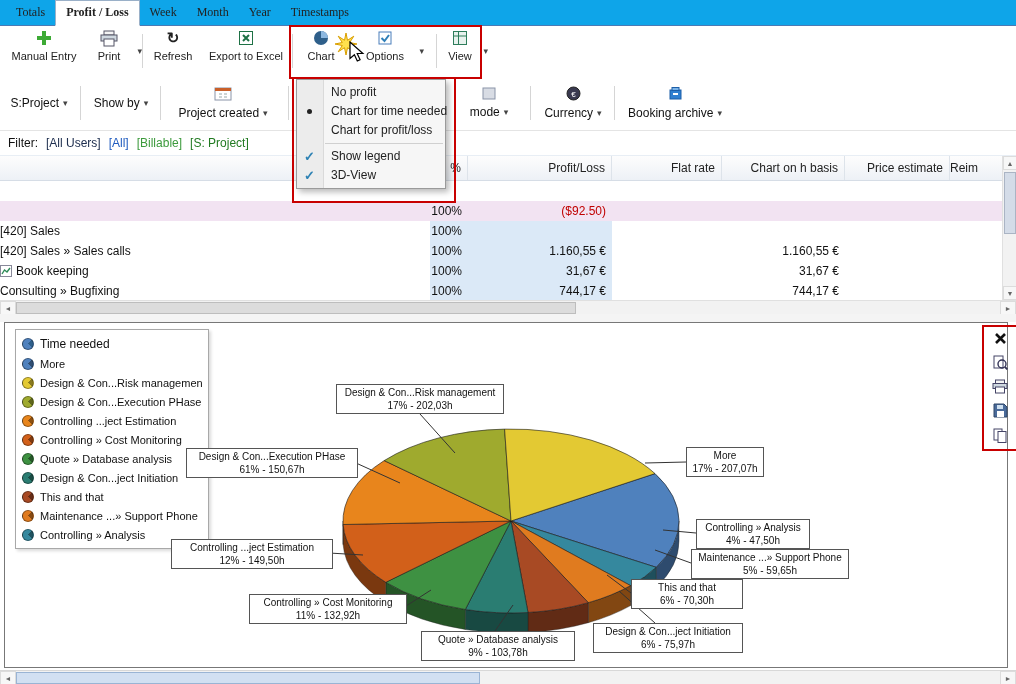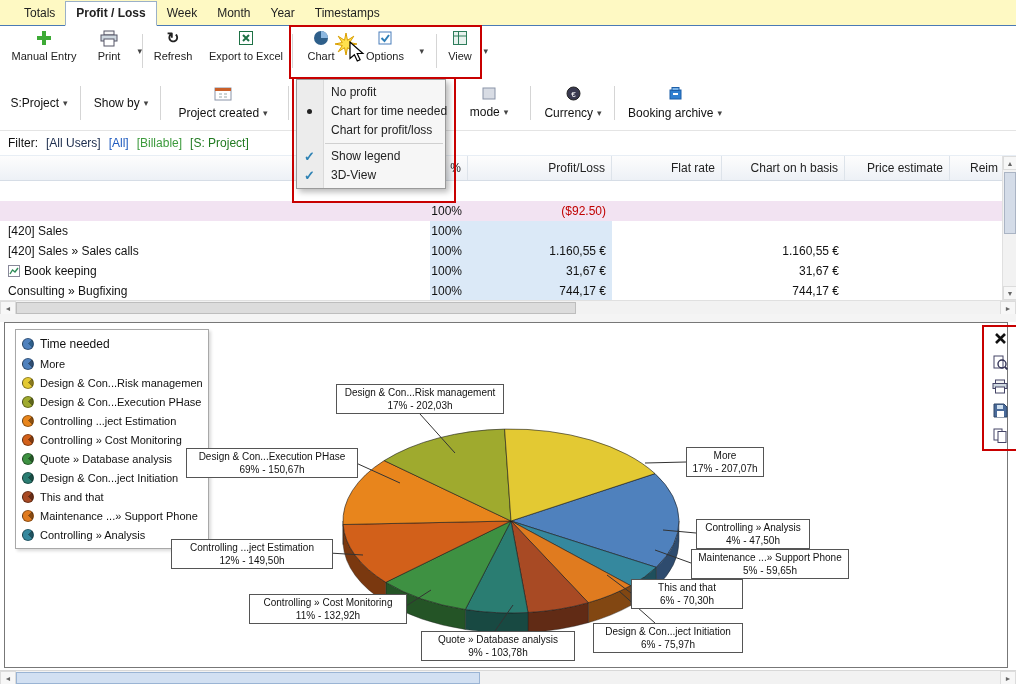--- a/index.html
+++ b/index.html
@@ -1,19 +1,19 @@
 <!DOCTYPE html>
 <html><head>
 <meta charset="utf-8">
 <style>
   html,body{margin:0;padding:0;background:#fff;}
   .app{position:relative;width:1016px;height:684px;font-family:"Liberation Sans",sans-serif;font-size:12px;color:#111;background:#fff;overflow:hidden;}
 
   
-  .tabbar{position:absolute;left:0;top:0;width:1016px;height:26px;background:#fef9c3;border-bottom:1px solid #4a7ab5;display:flex;align-items:flex-end;padding-left:14px;box-sizing:border-box;}
+  .tabbar{position:absolute;left:0;top:0;width:1016px;height:26px;background:#0ea5e9;border-bottom:1px solid #4a7ab5;display:flex;align-items:flex-end;padding-left:6px;box-sizing:border-box;font-family:Liberation Serif, serif;}
   .tab{padding:4px 10px 5px 10px;cursor:default;color:#222;}
   .tab.active{background:#fff;border:1px solid #9ab0c8;border-bottom:1px solid #fff;margin-bottom:-1px;font-weight:bold;}
 
   
   .toolbar1{position:absolute;left:0;top:26px;width:1016px;height:50px;background:#fff;border-bottom:1px solid #dce6f0;}
   .tbtn{position:absolute;top:2px;height:46px;display:flex;flex-direction:column;align-items:center;justify-content:flex-start;gap:2px;cursor:default;}
   .ticon{height:20px;display:flex;align-items:center;justify-content:center;}
   .tlabel{font-size:11px;color:#222;white-space:nowrap;}
   .tsep{position:absolute;top:8px;width:1px;height:34px;background:#d5d5d5;}
   .darr{font-size:9px;color:#444;}
@@ -32,21 +32,21 @@
   .f-all{color:#1f5bbf;}
   .f-billable{color:#3c9a3c;}
   .f-project{color:#217a21;}
 
   
   .thead{position:absolute;left:0;top:156px;width:1002px;height:24px;background:linear-gradient(#fdfdfd,#edf1f6);border-bottom:1px solid #d6dde6;}
   .hc{position:absolute;top:0;height:24px;line-height:24px;box-sizing:border-box;border-right:1px solid #dde3ea;color:#222;white-space:nowrap;overflow:hidden;}
   .tbody{position:absolute;left:0;top:180px;width:1002px;height:120px;margin-top:21px;}
   .trow{position:relative;height:20px;}
   .tc{position:absolute;top:0;height:20px;line-height:20px;box-sizing:border-box;white-space:nowrap;overflow:hidden;}
-  .c-name{left:0;width:430px;padding-left:8px;}
+  .c-name{left:0;width:430px;}
   .c-pct{left:430px;width:38px;text-align:right;padding-right:6px;}
   .c-pl{left:468px;width:144px;text-align:right;padding-right:6px;}
   .c-flat{left:612px;width:110px;text-align:right;padding-right:6px;}
   .c-ph{left:722px;width:123px;text-align:right;padding-right:6px;}
   .c-pe{left:845px;width:105px;text-align:right;padding-right:6px;}
   .c-reim{left:950px;width:52px;text-align:right;padding-right:6px;}
   .trow .c-pct,.trow .c-pl{background:#dbe9f7;}
   .trow.selected{background:#f2e3f2;}
   .trow.selected .c-pct,.trow.selected .c-pl{background:transparent;}
   .loss{color:#c00000;}
@@ -246,21 +246,21 @@
     <span class="f-billable">[Billable]</span>
     <span class="f-project">[S: Project]</span>
   </div>
 
   <div class="thead">
     <div class="hc c-pct" style="text-align:right;padding-right:6px;">%</div>
     <div class="hc c-pl" style="text-align:right;padding-right:6px;">Profit/Loss</div>
     <div class="hc c-flat" style="text-align:right;padding-right:6px;">Flat rate</div>
     <div class="hc c-ph" style="text-align:right;padding-right:6px;">Chart on h basis</div>
     <div class="hc c-pe" style="text-align:right;padding-right:6px;">Price estimate</div>
-    <div class="hc c-reim" style="text-align:right;padding-right:4px;border-right:none;">Reim</div>
+    <div class="hc c-reim" style="text-align:left;padding-right:4px;border-right:none;">Reim</div>
   </div>
 
   <div class="tbody" id="table-rows">
       <div class="trow selected">
         <div class="tc c-name"></div>
         <div class="tc c-pct">100%</div>
         <div class="tc c-pl loss">($92.50)</div>
         <div class="tc c-flat"></div>
         <div class="tc c-ph"></div>
         <div class="tc c-pe"></div>
@@ -415,21 +415,21 @@
         <div class="pie-label" style="left: 331px; top: 61px; width: 168px;">
           <div>Design &amp; Con...Risk management</div>
           <div>17% - 202,03h</div>
         </div>
         <div class="pie-label" style="left: 681px; top: 124px; width: 78px;">
           <div>More</div>
           <div>17% - 207,07h</div>
         </div>
         <div class="pie-label" style="left: 181px; top: 125px; width: 172px;">
           <div>Design &amp; Con...Execution PHase</div>
-          <div>69% - 150,67h</div>
+          <div>61% - 150,67h</div>
         </div>
         <div class="pie-label" style="left: 691px; top: 196px; width: 114px;">
           <div>Controlling » Analysis</div>
           <div>4% - 47,50h</div>
         </div>
         <div class="pie-label" style="left: 686px; top: 226px; width: 158px;">
           <div>Maintenance ...» Support Phone</div>
           <div>5% - 59,65h</div>
         </div>
         <div class="pie-label" style="left: 166px; top: 216px; width: 162px;">

